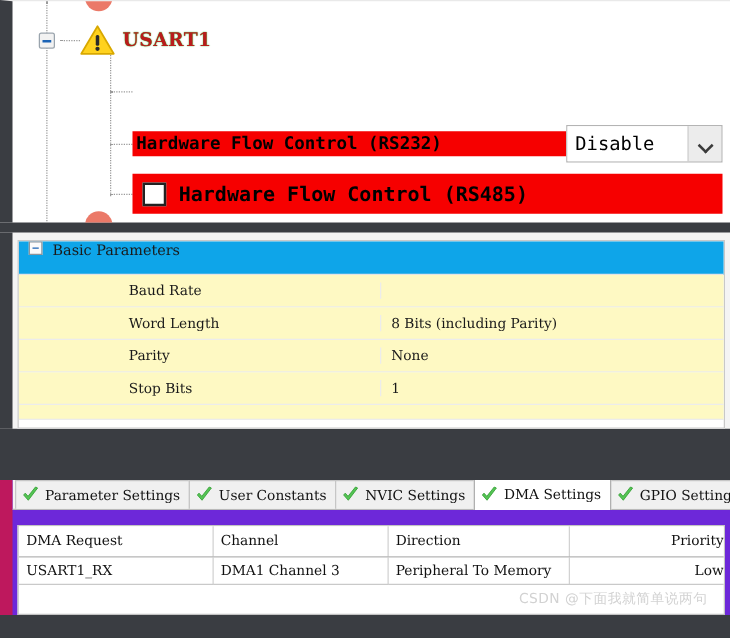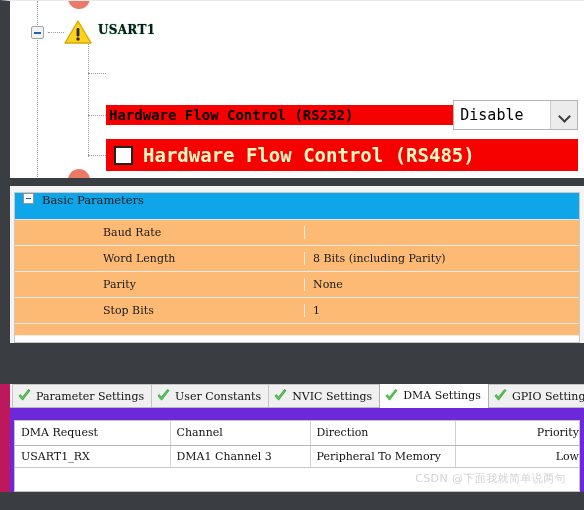--- a/index.html
+++ b/index.html
@@ -44,23 +44,23 @@
     content: ""; position: absolute;
     left: 2px; top: 5px; width: 7px; height: 2px;
     background: #1b63b5;
   }
 
   
   .warn-ico { position: absolute; }
 
   .node-title {
     position: absolute;
-    color: #0f172a;
+    color: #b91c1c;
     font-weight: bold;
-    font-size: 12px;
+    font-size: 15px;
     letter-spacing: .3px;
     text-shadow: 0 0 1px #00a800;
   }
 
   
   .row { position: absolute; display: flex; align-items: stretch; }
 
   .lbl-mode {
     background: #ffcc00;
     color: #000;
@@ -123,21 +123,21 @@
     padding-left: 8px;
   }
   .chkbox {
     width: 19px; height: 19px;
     background: #ffffff;
     border: 2px solid #222;
     margin-right: 10px;
     flex: none;
   }
   .cb-label {
-    font-size: 19px; font-weight: bold; color: #fef9c3;
+    font-size: 16px; font-weight: bold; color: #000000;
     font-family: "DejaVu Sans Mono", "Liberation Mono", monospace;
     white-space: nowrap;
   }
 
   
   .halfcircle {
     position: absolute;
     width: 22px; height: 22px;
     border-radius: 50%;
     background: #e8624d;
@@ -177,21 +177,21 @@
     width: 5px; height: 1px; background: #1b63b5;
   }
   .grp-title {
     font-size: 11.5px; color: #1a1a1a;
     font-family: "DejaVu Serif", "Liberation Serif", serif;
   }
   .p-row {
     height: 26px;
     display: flex; align-items: center;
     border-bottom: 1px solid #ececec;
-    background: #fdba74;
+    background: #fef9c3;
   }
   .p-name {
     width: 290px;
     padding-left: 88px;
     font-size: 11px; color: #1a1a1a;
     font-family: "DejaVu Serif", "Liberation Serif", serif;
     border-right: 1px solid #ececec;
   }
   .p-val {
     flex: 1; padding-left: 8px;

